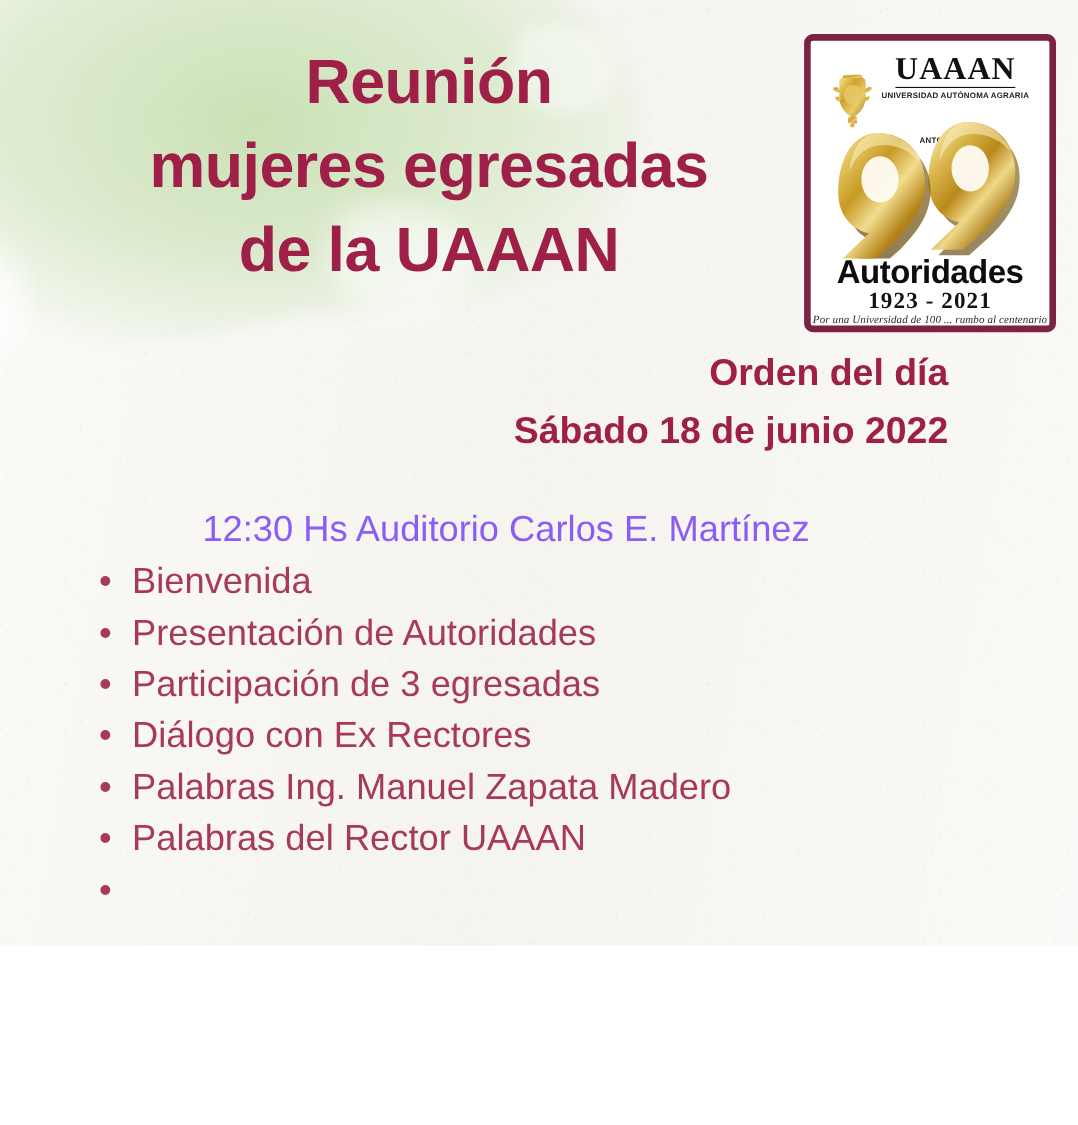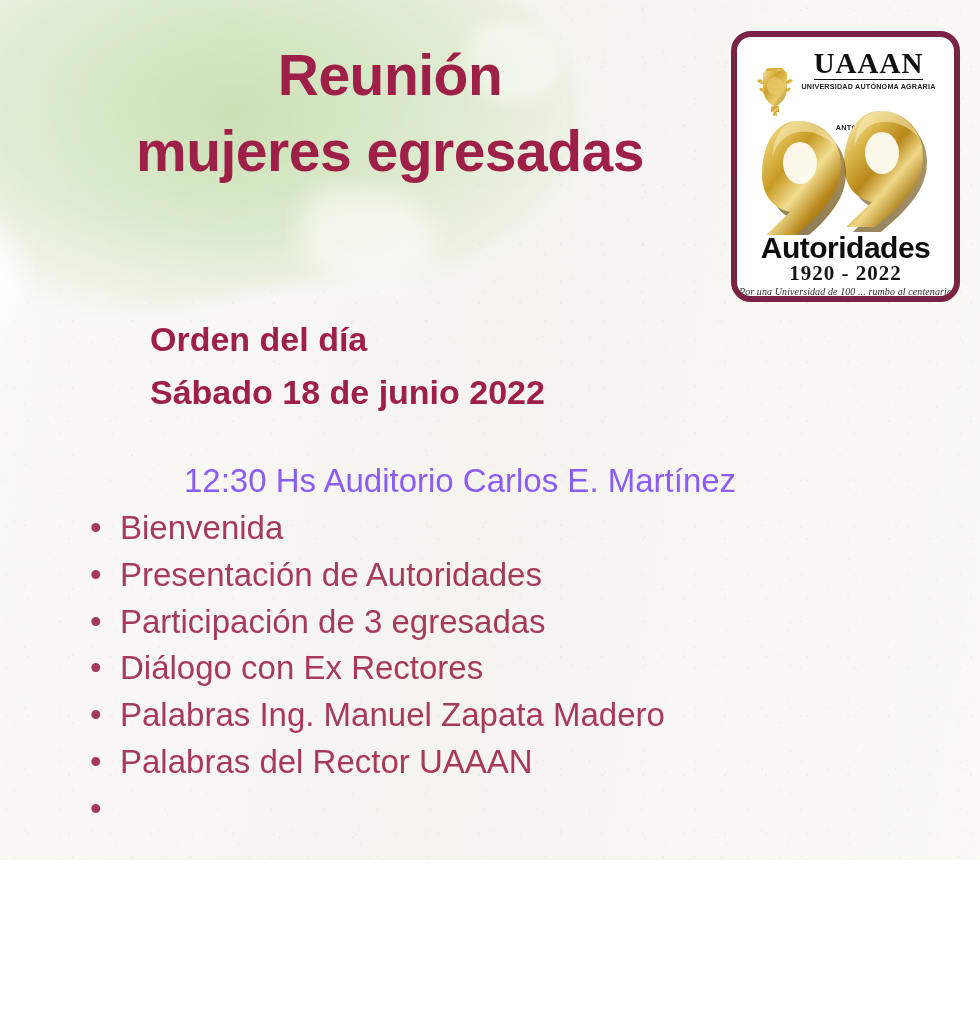--- a/index.html
+++ b/index.html
@@ -64,24 +64,24 @@
     font-size: 57px;
     font-weight: bold;
     line-height: 1.33;
     letter-spacing: -0.5px;
     white-space: nowrap;
   }
 
   
   .subtitle-block {
     position: absolute;
-    left: 150px;
+    left: 162px;
     top: 313px;
     width: 700px;
-    text-align: left;
+    text-align: right;
     z-index: 5;
   }
   .subtitle-line {
     color: #9e1f47;
     font-size: 34px;
     font-weight: bold;
     line-height: 1.55;
     white-space: nowrap;
   }
 
@@ -127,21 +127,21 @@
 
   
   .logo-badge {
     position: absolute;
     left: 731px;
     top: 31px;
     width: 229px;
     height: 271px;
     background: #ffffff;
     border: 6px solid #7a2344;
-    border-radius: 20px;
+    border-radius: 8px;
     box-sizing: border-box;
     z-index: 8;
     overflow: hidden;
   }
   .logo-head {
     position: absolute;
     left: 0;
     top: 12px;
     width: 100%;
     display: flex;
@@ -297,20 +297,21 @@
     <path filter="url(#blurw)" fill="url(#wcg)" d="M95,40 C180,-6 300,-10 392,22 C470,48 520,30 575,58 C640,92 672,150 660,212 C648,276 596,318 520,340 C450,360 396,344 330,360 C258,378 192,396 136,376 C72,352 34,300 24,238 C12,168 30,80 95,40 Z"></path>
     <path filter="url(#blurw2)" fill="url(#wcg2)" d="M150,60 C250,20 370,30 450,70 C530,110 560,180 520,250 C480,320 380,350 290,336 C200,322 120,272 100,200 C82,134 90,90 150,60 Z"></path>
     <path filter="url(#blurw2)" fill="#ffffff" opacity="0.72" d="M6,300 C40,280 80,292 96,320 C112,350 92,392 56,402 C24,410 -8,392 -14,358 C-20,326 -14,312 6,300 Z"></path>
     <path filter="url(#blurw2)" fill="#ffffff" opacity="0.55" d="M400,262 C444,248 498,264 512,296 C524,326 496,354 456,356 C412,358 378,332 380,302 C382,280 386,266 400,262 Z"></path>
     <path filter="url(#blurw)" fill="#ffffff" opacity="0.40" d="M560,96 C596,86 630,100 638,124 C646,150 624,172 594,172 C562,172 544,152 546,128 C548,110 550,100 560,96 Z"></path>
   </svg>
 
   <div class="title-block">
     <div class="title-line">Reunión</div>
     <div class="title-line">mujeres egresadas</div>
+    <div class="title-line">de la UAAAN</div>
   </div>
 
   <div class="subtitle-block">
     <div class="subtitle-line">Orden del día</div>
     <div class="subtitle-line">Sábado 18 de junio 2022</div>
   </div>
 
   <div class="agenda">
     <div class="agenda-time">12:30 Hs  Auditorio Carlos E. Martínez</div>
     <ul class="agenda-list">
@@ -408,21 +409,21 @@
         <g transform="translate(12,14)">
           <path fill="url(#g99sh)" d="M40,6 C64,6 82,24 82,50 C82,70 72,86 54,104 L36,120 L8,120 L32,96 C18,94 6,80 6,60 C6,32 18,6 40,6 Z" opacity="0.7" transform="translate(6,6)"></path>
           <path fill="url(#g99a)" d="M40,4 C65,4 83,23 83,49 C83,70 72,86 54,104 L35,120 L6,120 L32,95 C16,92 4,78 4,58 C4,28 17,4 40,4 Z"></path>
           <ellipse cx="42" cy="46" rx="17" ry="21" fill="#fdfaf0" opacity="0.97"></ellipse>
           <path d="M40,4 C57,4 72,14 79,31 C68,18 52,12 36,16 C26,19 18,28 14,40 C16,18 26,4 40,4 Z" fill="#fbf0c2" opacity="0.55"></path>
         </g>
       </svg>
     </div>
 
     <div class="logo-aniv">Autoridades</div>
-    <div class="logo-years">1920 - 2022</div>
+    <div class="logo-years">1923 - 2021</div>
     <div class="logo-motto">Por una Universidad de 100 ... rumbo al centenario</div>
   </div>
 
   <div class="bottom-band">
     <div class="band-bg"></div>
     <svg class="roses-svg" width="980" height="118" viewBox="0 0 980 118" aria-hidden="true">
       <g stroke="#6e7a68" stroke-width="2.6" fill="none" stroke-linecap="round">
         <path d="M150,72 C210,40 260,86 320,78 C380,70 420,100 480,84 C540,68 590,96 650,82 C710,68 760,92 820,80 C870,70 910,84 960,76"></path>
         <path d="M160,70 C156,58 152,46 150,34"></path>
         <path d="M372,66 C370,54 368,44 366,32"></path>

